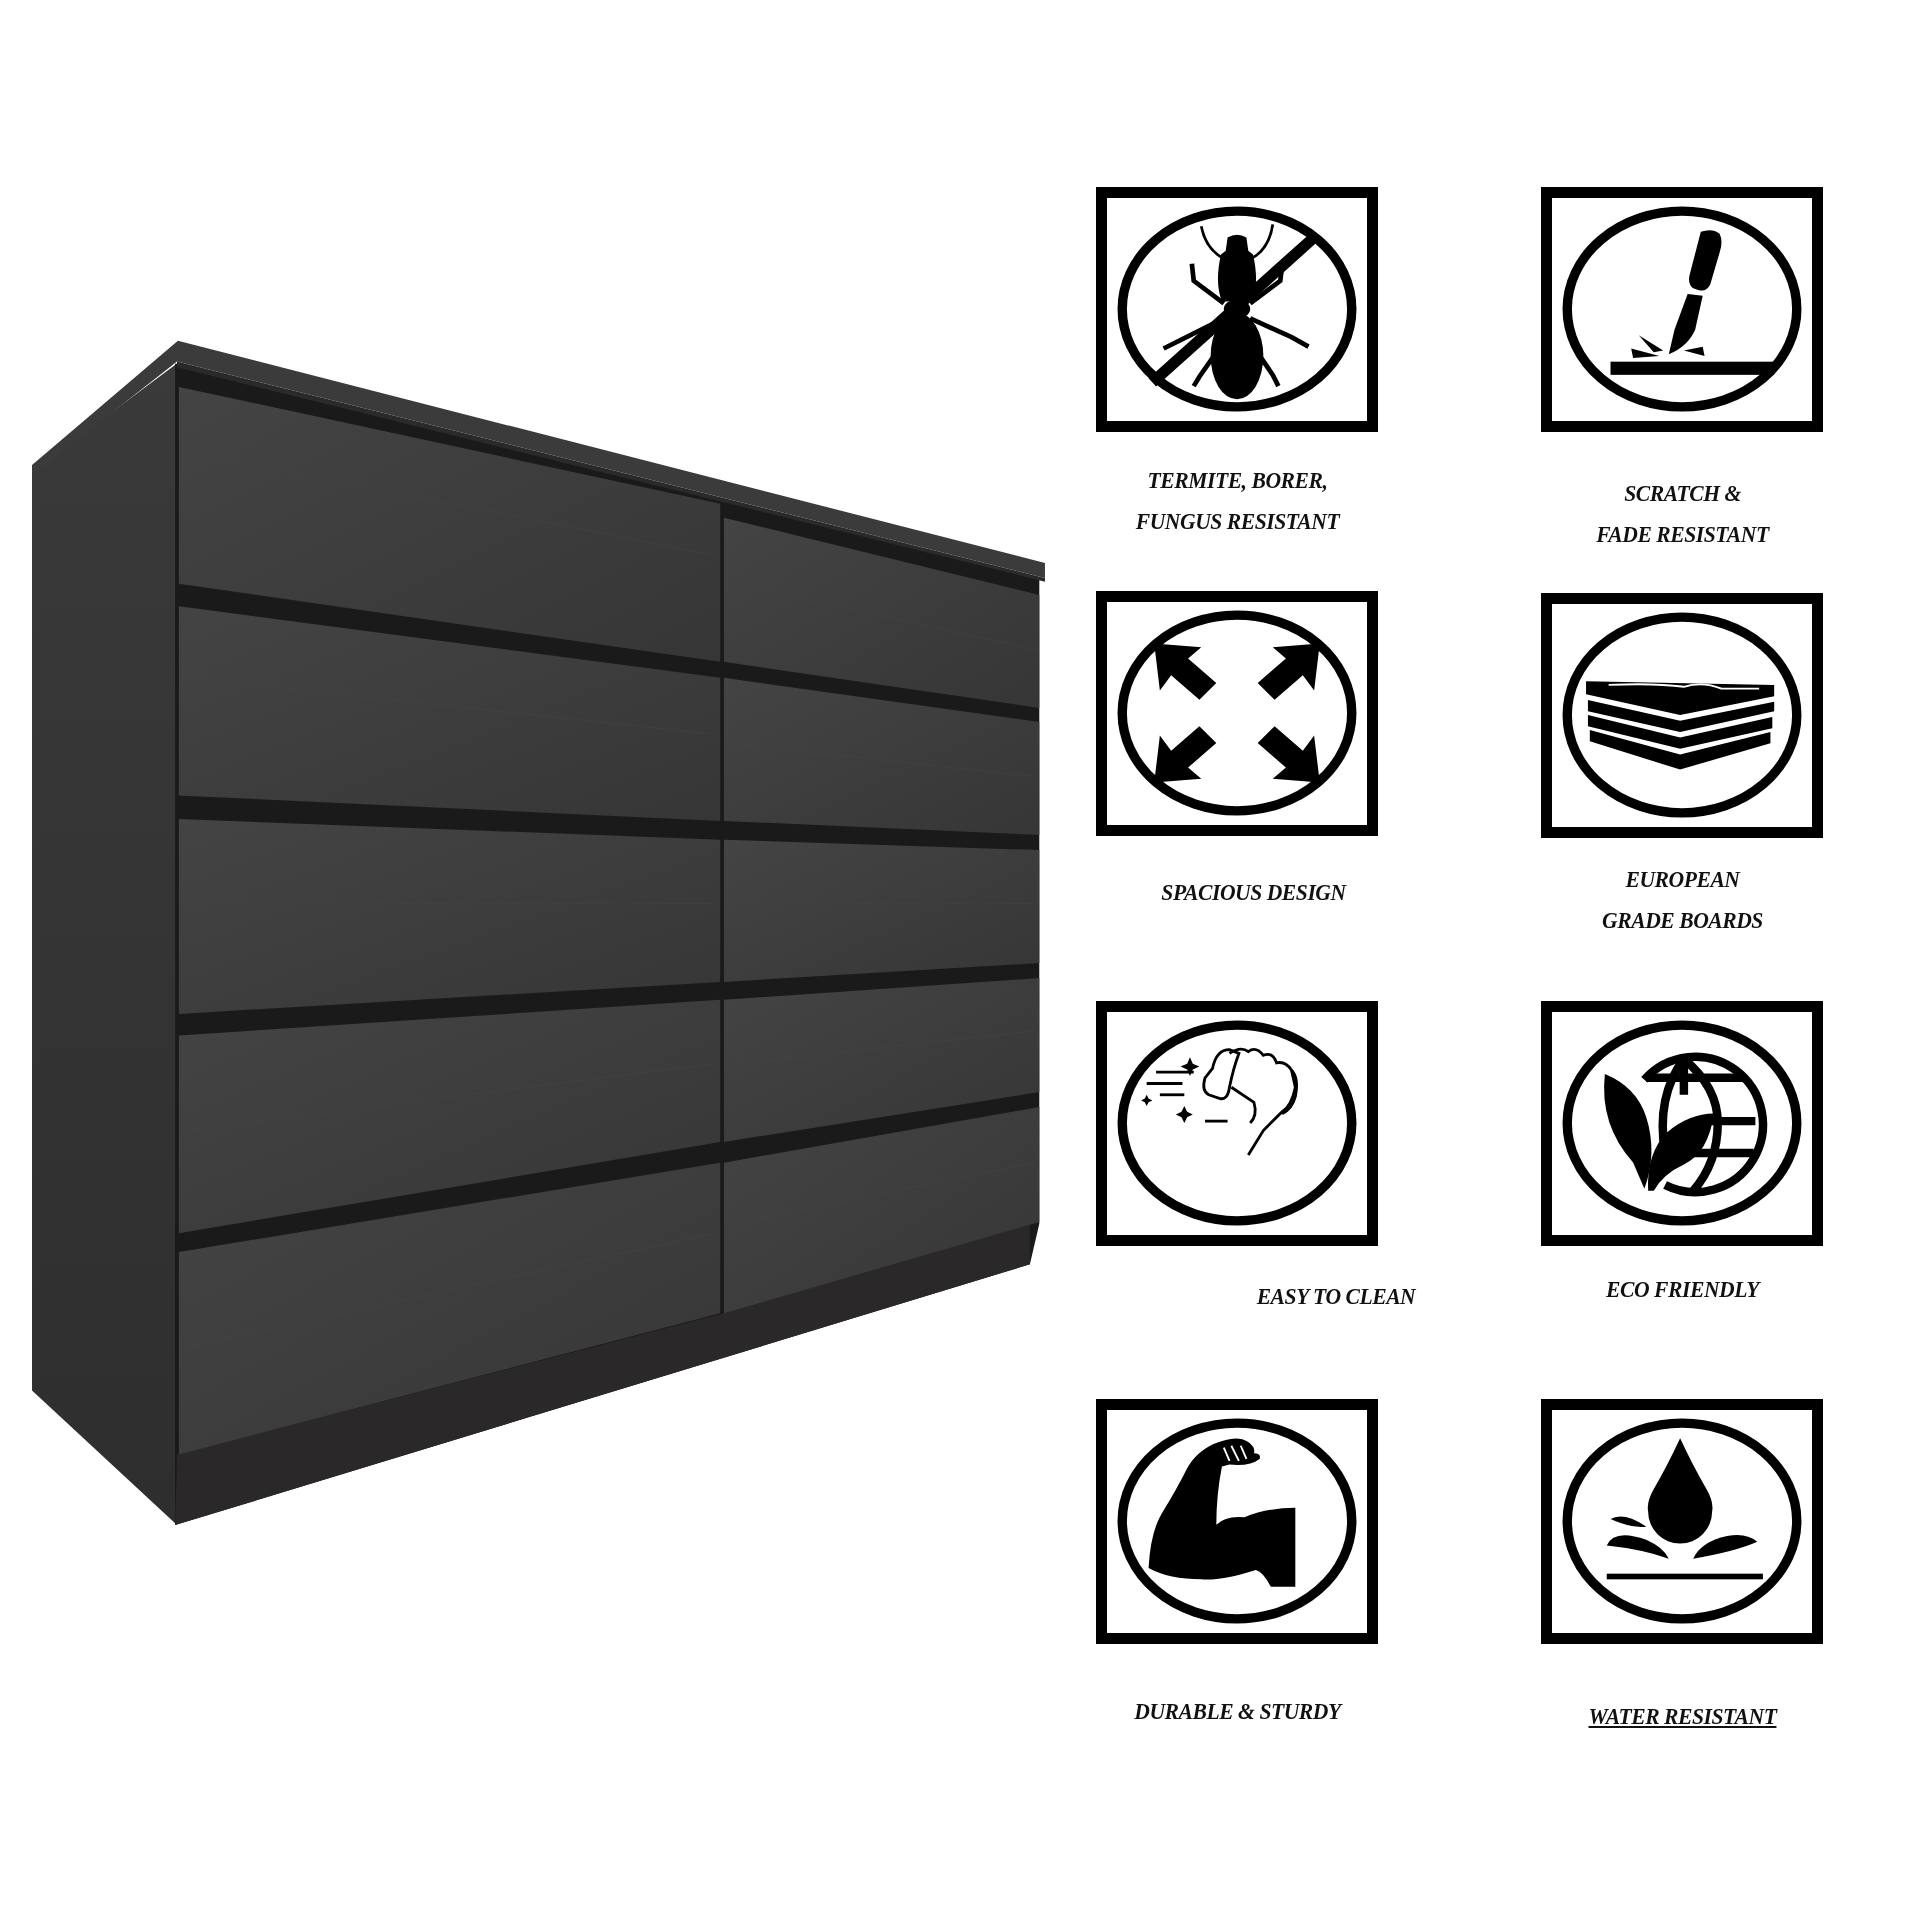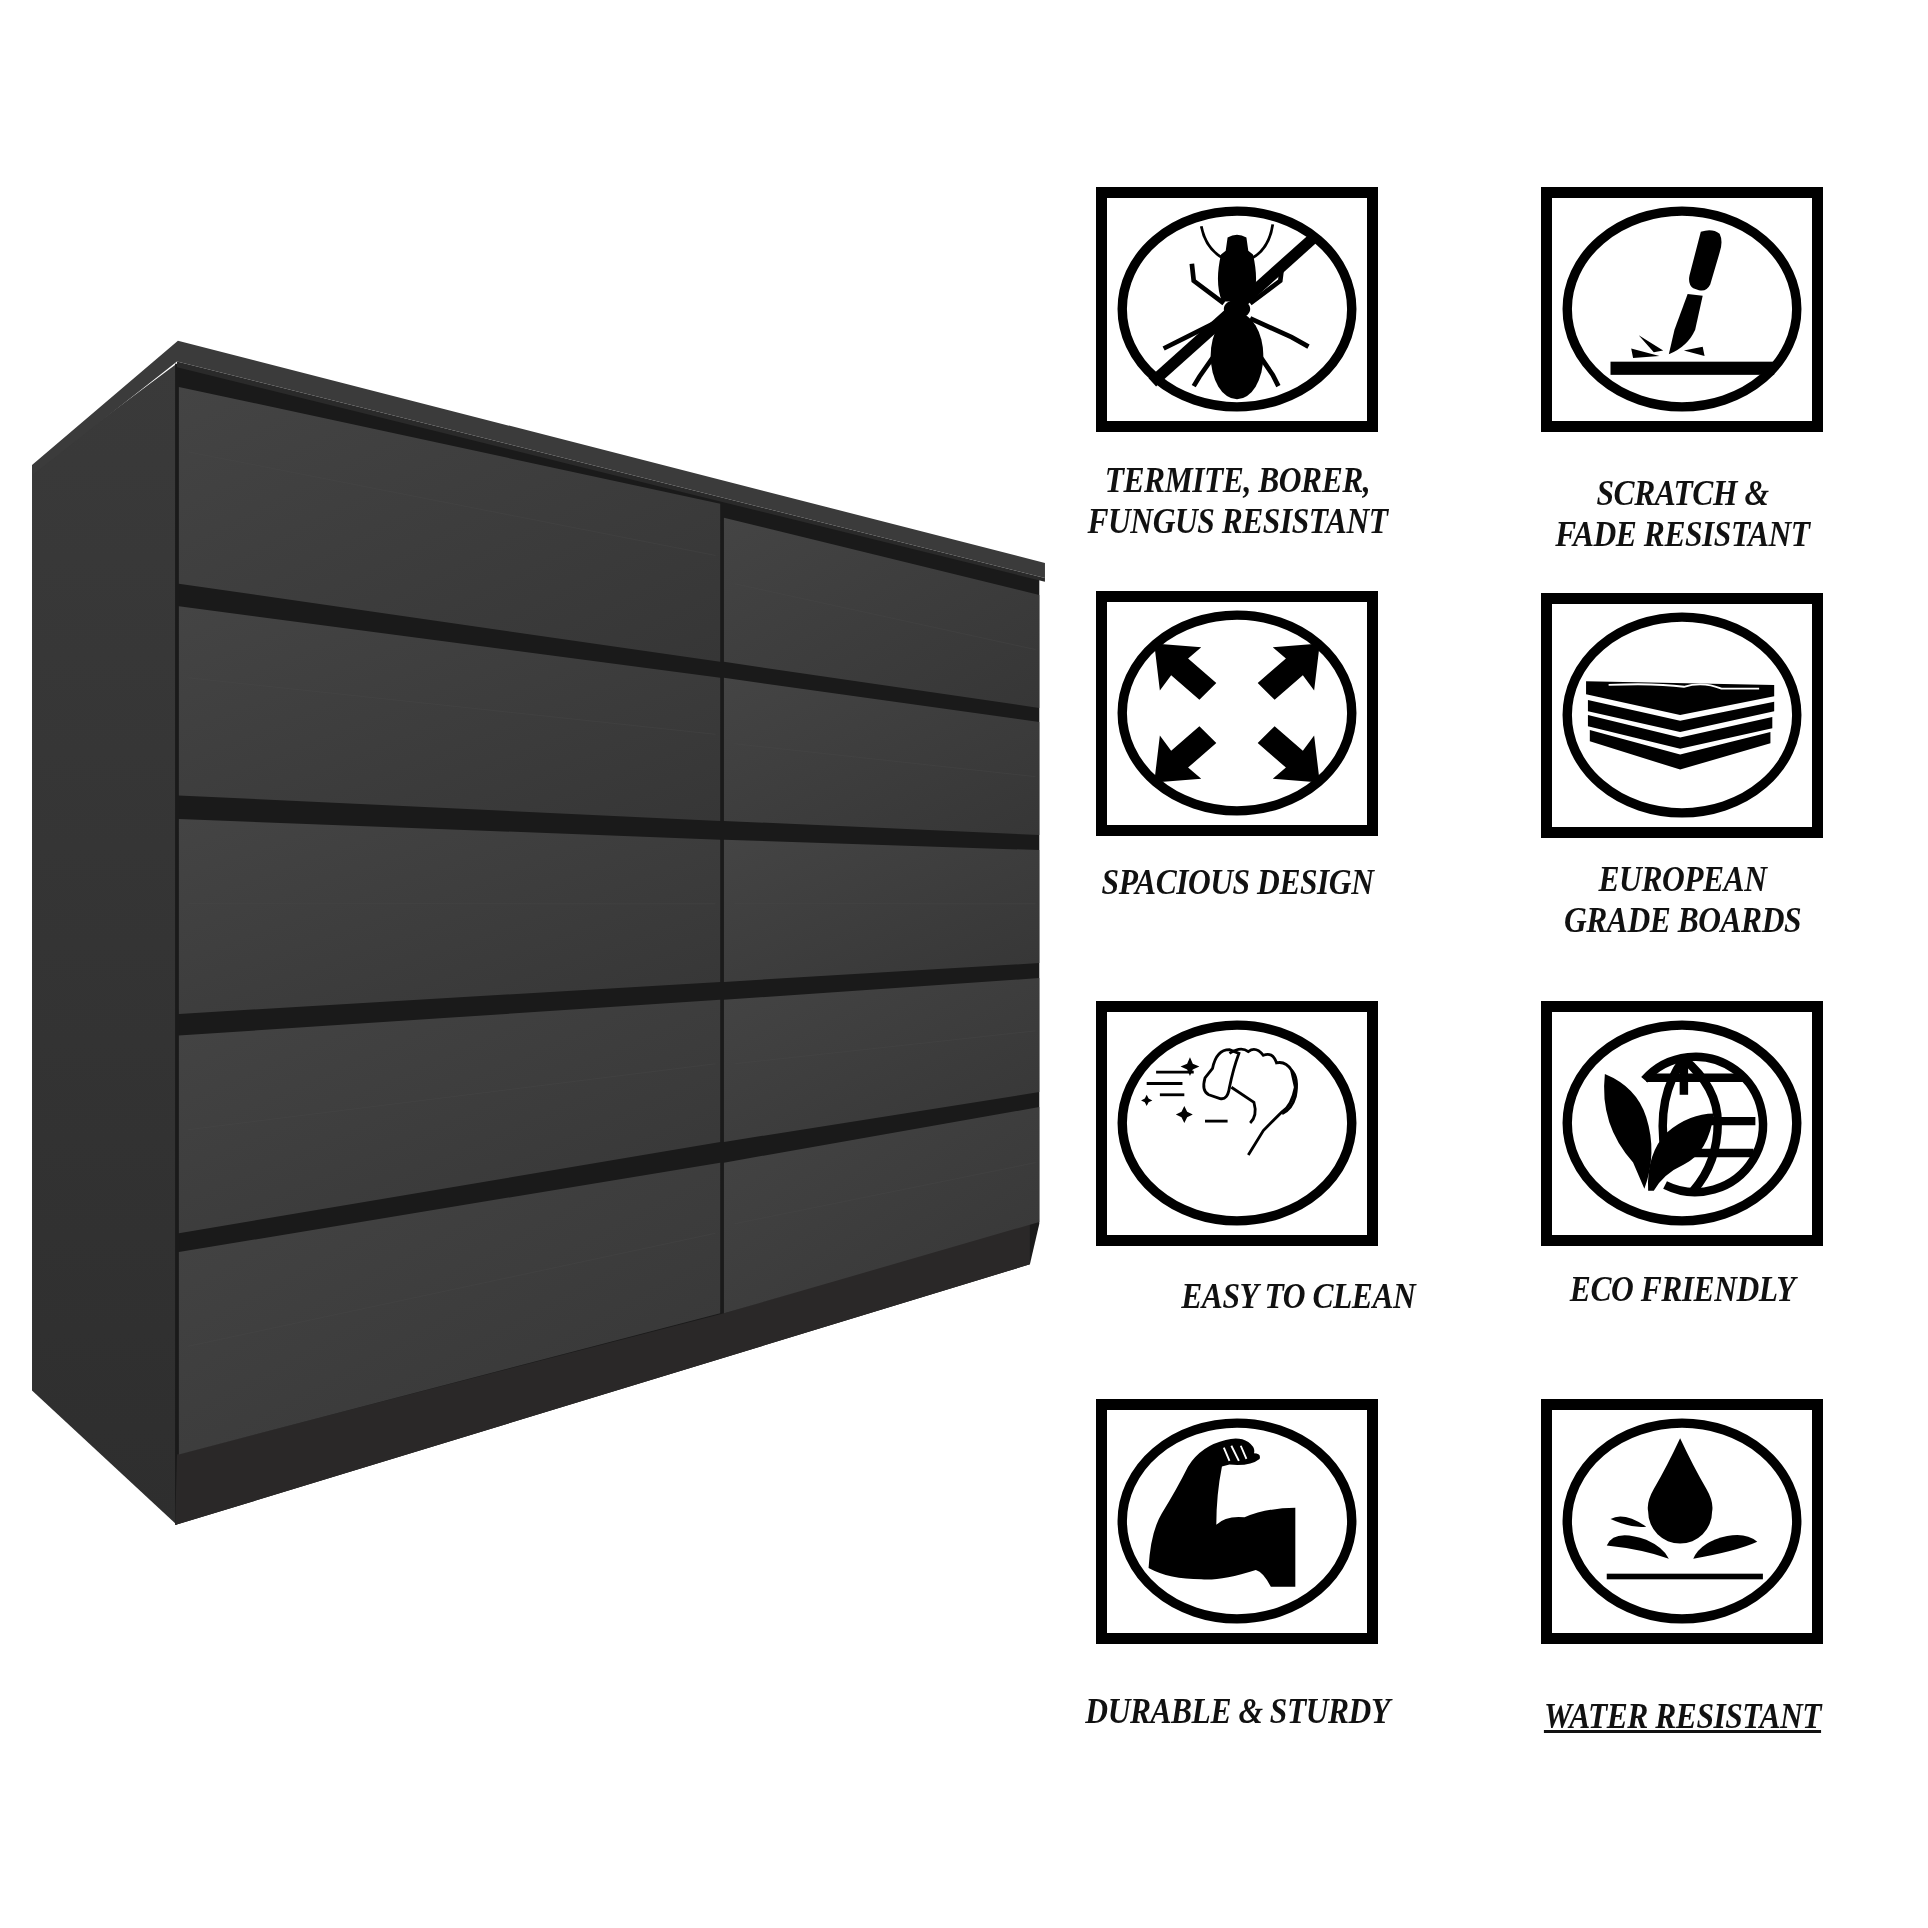--- a/index.html
+++ b/index.html
@@ -7,21 +7,21 @@
   .dresser { position: absolute; left: 0; top: 0; width: 1928px; height: 1928px; }
   .feature { position: absolute; width: 282px; }
   .icon-box {
     position: absolute; width: 282px; height: 245px; box-sizing: border-box;
     border: 11.3px solid #000; background: #fff;
   }
   .icon-box svg { position: absolute; left: 0; top: 0; width: 260px; height: 222px; }
   .label {
     position: absolute; left: -56px; width: 395px; text-align: center;
     font-family: "Liberation Serif", "DejaVu Serif", serif;
-    font-style: italic; font-weight: bold; font-size: 35px; line-height: 41px;
+    font-style: italic; font-weight: bold; font-size: 24px; line-height: 41px;
     color: #111; letter-spacing: -0.5px;
   }
   .label span { display: block; white-space: nowrap; transform: scaleX(0.9); }
 </style>
 </head>
 <body>
 
 <svg class="dresser" viewBox="0 0 2048 2048" xmlns="http://www.w3.org/2000/svg">
   <defs>
     <linearGradient id="faceGrad" x1="0" y1="0" x2="1" y2="1">
@@ -112,21 +112,21 @@
     <svg viewBox="0 0 276 236">
       <ellipse cx="138" cy="118" rx="122" ry="104" fill="none" stroke="#000" stroke-width="10"></ellipse>
       <g fill="#000">
         <polygon points="50,44 100,48 86,60 116,86 98,104 68,78 56,94"></polygon>
         <polygon points="226,44 176,48 190,60 160,86 178,104 208,78 220,94"></polygon>
         <polygon points="50,192 100,188 86,176 116,150 98,132 68,158 56,142"></polygon>
         <polygon points="226,192 176,188 190,176 160,150 178,132 208,158 220,142"></polygon>
       </g>
     </svg>
   </div>
-  <div class="label" style="top:271px;">
+  <div class="label" style="top:281px;margin-left:16px;">
     <span>SPACIOUS DESIGN</span>
   </div>
 </div>
 
 <div class="feature" style="left:1541px; top:593px;">
   <div class="icon-box">
     <svg viewBox="0 0 276 236">
       <ellipse cx="138" cy="118" rx="122" ry="104" fill="none" stroke="#000" stroke-width="10"></ellipse>
       <g fill="#000">
         <polygon points="36,82 236,86 236,98 136,118 36,96"></polygon>

